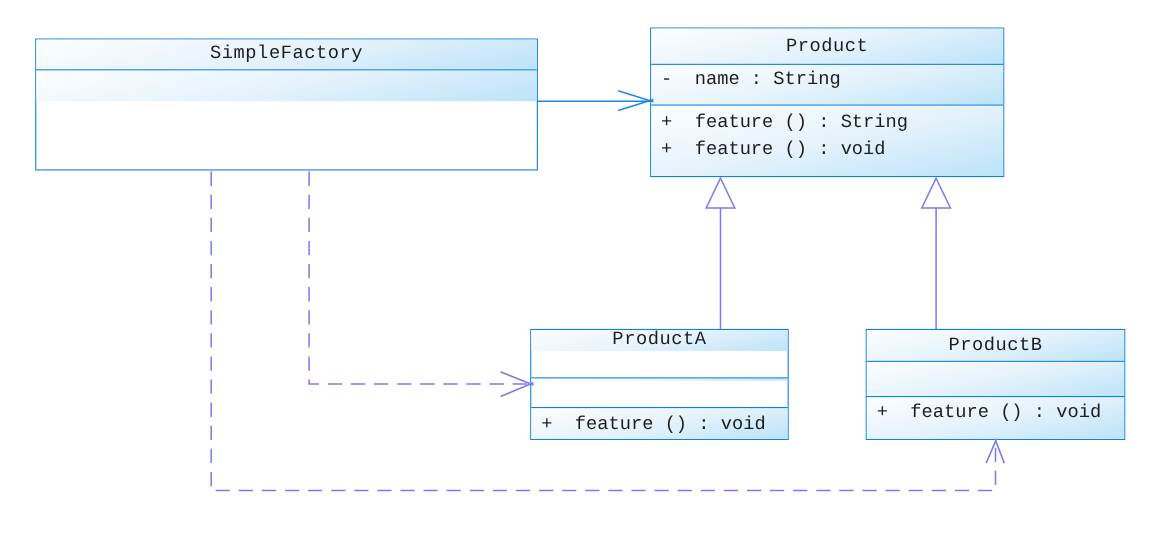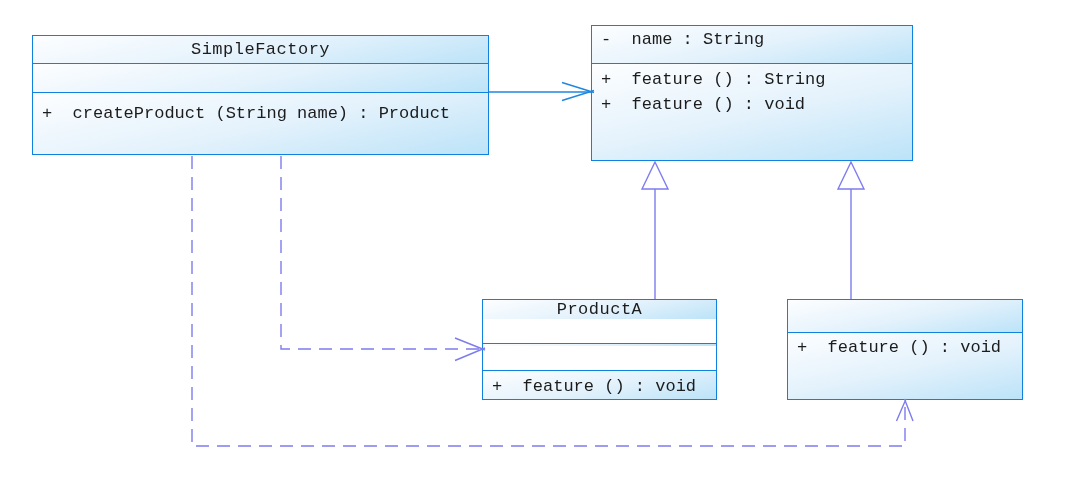--- a/index.html
+++ b/index.html
@@ -59,44 +59,43 @@
   .dep-arrow{stroke:var(--dependency,#7d7cee);stroke-width:1.4;fill:none;}
 </style>
 </head>
 <body>
 
 <div class="canvas">
 
   <div class="uml-class" style="left:32px;top:35px;width:457px;height:120px;">
     <div class="row title" style="height:27px;text-align:center;">SimpleFactory</div>
     <div class="row attrs" style="height:29px;"></div>
-    <div class="row methods" style="padding-top:8px;">
-      <div class="member">+  createProduct (String name) : Product</div>
-    </div>
   </div>
 
   <div class="uml-class" style="left:591px;top:25px;width:322px;height:136px;">
+    <div class="row title" style="height:32px;">Product</div>
     <div class="row attrs" style="height:37px;padding-top:1px;">
       <div class="member">-  name : String</div>
     </div>
     <div class="row methods" style="padding-top:3px;">
       <div class="member">+  feature () : String</div>
       <div class="member">+  feature () : void</div>
     </div>
   </div>
 
   <div class="uml-class" style="left:482px;top:299px;width:235px;height:101px;gap:24px;">
     <div class="row title" style="height:28px;">ProductA</div>
     <div class="row attrs" style="height:33px;"></div>
     <div class="row methods" style="padding-top:3px;">
       <div class="member">+  feature () : void</div>
     </div>
   </div>
 
   <div class="uml-class" style="left:787px;top:299px;width:236px;height:101px;">
+    <div class="row title" style="height:28px;">ProductB</div>
     <div class="row attrs" style="height:32px;"></div>
     <div class="row methods" style="padding-top:2px;">
       <div class="member">+  feature () : void</div>
     </div>
   </div>
 
   <svg class="connectors" width="1069" height="495" viewBox="0 0 1069 495">
 
     <g>
       <line class="assoc-line" x1="489" y1="92" x2="591" y2="92"></line>

